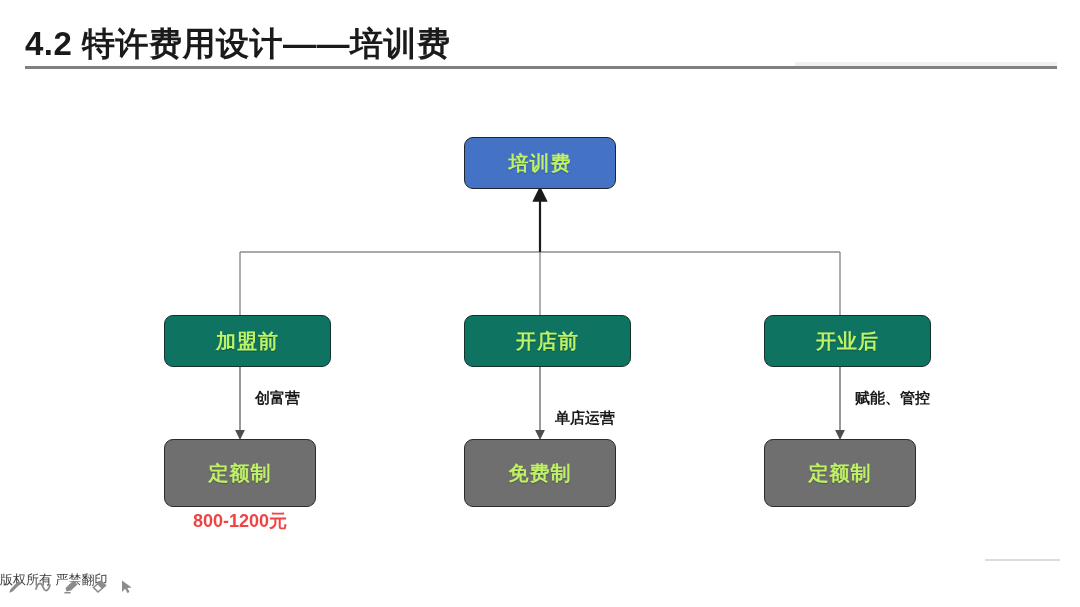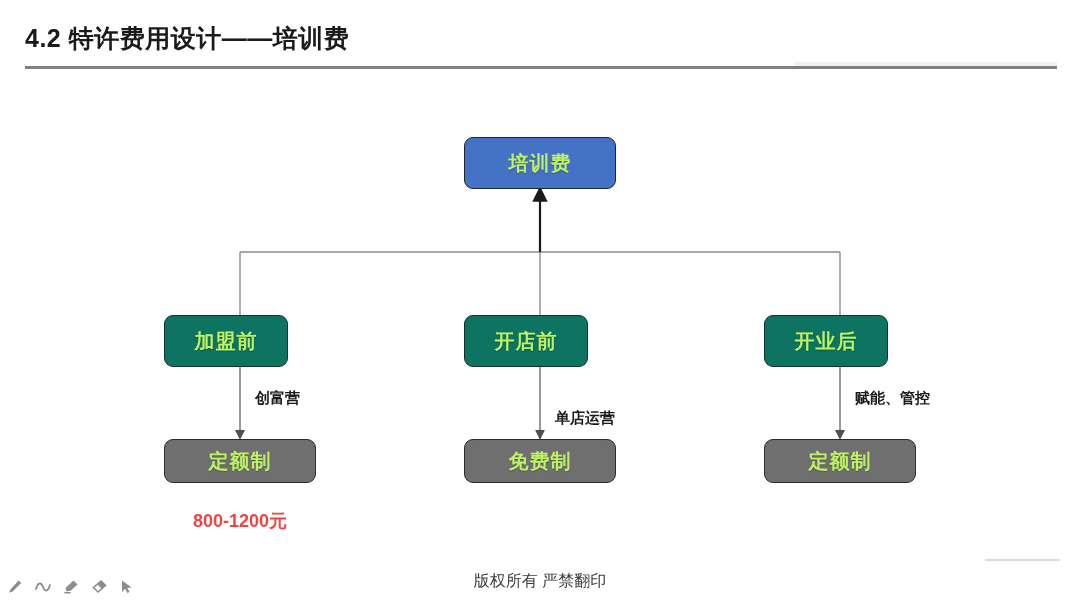--- a/index.html
+++ b/index.html
@@ -14,21 +14,21 @@
     overflow: hidden;
     font-family: "Liberation Sans", "DejaVu Sans", sans-serif;
     color: #000000;
   }
 
   
   #slide-title {
     position: absolute;
     left: 25px;
     top: 22px;
-    font-size: 25px;
+    font-size: 33px;
     font-weight: bold;
     letter-spacing: 0.5px;
     color: #1a1a1a;
     white-space: nowrap;
   }
   #title-rule {
     position: absolute;
     left: 25px;
     top: 66px;
     width: 1032px;
@@ -76,28 +76,28 @@
   }
   .node-root {
     background: #4472c4;
     border: 1.5px solid #20252b;
     width: 152px;
     height: 52px;
   }
   .node-stage {
     background: #0e7361;
     border: 1.5px solid #13322c;
-    width: 124px;
+    width: 167px;
     height: 52px;
   }
   .node-fee {
     background: #6f6f6f;
     border: 1.5px solid #2b2b2b;
     width: 152px;
-    height: 44px;
+    height: 68px;
   }
 
   
   .edge-label {
     position: absolute;
     font-size: 15px;
     font-weight: bold;
     color: #1a1a1a;
     white-space: nowrap;
   }
@@ -109,22 +109,22 @@
     white-space: nowrap;
     text-align: center;
   }
 
   
   #footer-copyright {
     position: absolute;
     left: 0;
     top: 571px;
     width: 1080px;
-    text-align: center;
-    font-size: 16px;
+    text-align: left;
+    font-size: 13px;
     color: #3d3d3d;
   }
   #footer-rule {
     position: absolute;
     left: 985px;
     top: 559px;
     width: 75px;
     height: 2px;
     background: #dcdcdc;
   }

